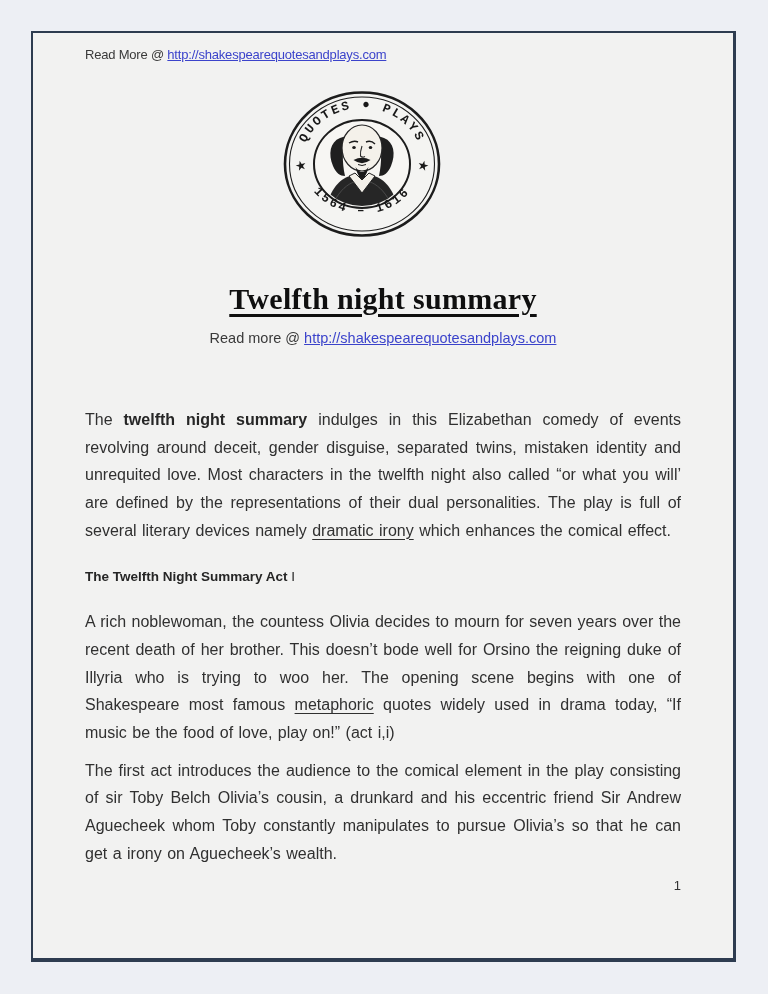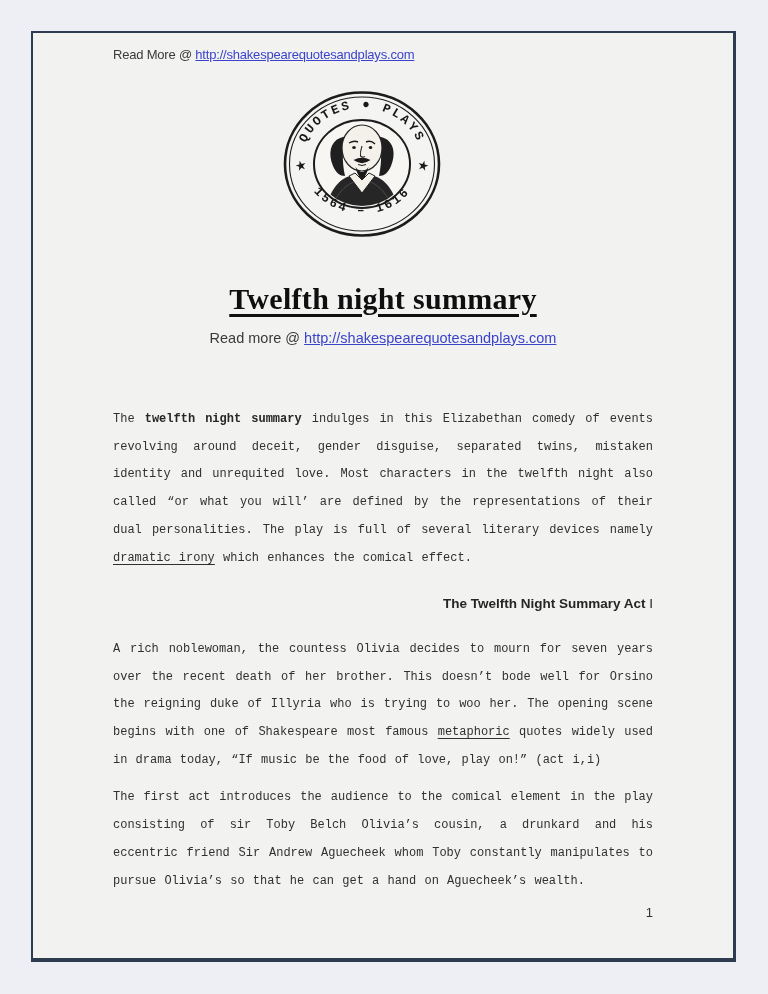--- a/index.html
+++ b/index.html
@@ -11,21 +11,21 @@
     overflow:hidden;
   }
   .paper{
     position:absolute;left:31px;top:31px;
     width:705px;height:931px;
     box-sizing:border-box;
     background:#f2f2f1;
     border:2px solid #2e3c50;
     border-right-width:3px;
     border-bottom-width:4px;
-    padding:0 80px;
+    padding:0 52px;
   }
   .doc-header{
     margin-top:14px;
     font-size:13px;
     color:#3a3a3a;
     letter-spacing:-0.2px;
   }
   a.link{
     color:#3b43cb;
     text-decoration:underline;
@@ -49,36 +49,34 @@
     letter-spacing:0.3px;
   }
   .doc-subtitle{
     margin-top:14px;
     text-align:center;
     font-size:14.5px;
     color:#3a3a3a;
   }
   .body-text{ margin-top:60px; }
   p.body{
-    font-size:12px;
+    font-size:16px;
     line-height:27.7px;
     text-align:justify;
     color:#303030;
     margin:0 0 10px 0;
     word-spacing:1px;
-    font-family:Liberation Mono, monospace;
   }
   p.body b{ color:#262626; }
   .act-heading{
     font-size:13.5px;
     line-height:27.7px;
     font-weight:bold;
     color:#262626;
     margin:18px 0 18px 0;
-    text-align:right;
   }
   .act-heading .regular{ font-weight:normal; }
   .u{ text-decoration:underline; text-underline-offset:3px; }
   .page-footer{
     margin-top:6px;
     text-align:right;
     font-size:13px;
     color:#333333;
   }
   .stamp-text{
@@ -152,18 +150,18 @@
 
   <div class="body-text">
 
     <p class="body"><span>The </span><b>twelfth night summary</b><span> indulges in this Elizabethan comedy of events revolving around deceit, gender disguise, separated twins, mistaken identity and unrequited love. Most characters in the twelfth night also called “or what you will’ are defined by the representations of their dual personalities.  The play is full of several literary devices namely </span><span class="u">dramatic irony</span><span> which enhances the comical effect.</span></p>
 
     <div class="act-heading"><span>The Twelfth Night Summary Act</span><span class="regular"> I</span></div>
 
     <p class="body"><span>A rich noblewoman, the countess Olivia decides to mourn for seven years over the recent death of her brother. This doesn’t bode well for Orsino the reigning duke of Illyria who is trying to woo her. The opening scene begins with one of Shakespeare most famous </span><span class="u">metaphoric</span><span> quotes widely used in drama today, “If music be the food of love, play on!” (act i,i)</span></p>
 
 
-    <p class="body">The first act introduces the audience to the comical element in the play consisting of sir Toby Belch Olivia’s cousin, a drunkard and his eccentric friend Sir Andrew Aguecheek whom Toby constantly manipulates to pursue Olivia’s so that he can get a hand on Aguecheek’s wealth.</p>
+    <p class="body">The first act introduces the audience to the comical element in the play consisting of sir Toby Belch Olivia’s cousin, a drunkard and his eccentric friend Sir Andrew Aguecheek whom Toby constantly manipulates to pursue Olivia’s so that he can get a irony on Aguecheek’s wealth.</p>
 
     <div class="page-footer">1</div>
   </div>
 
 </div>
 
 </body></html>

